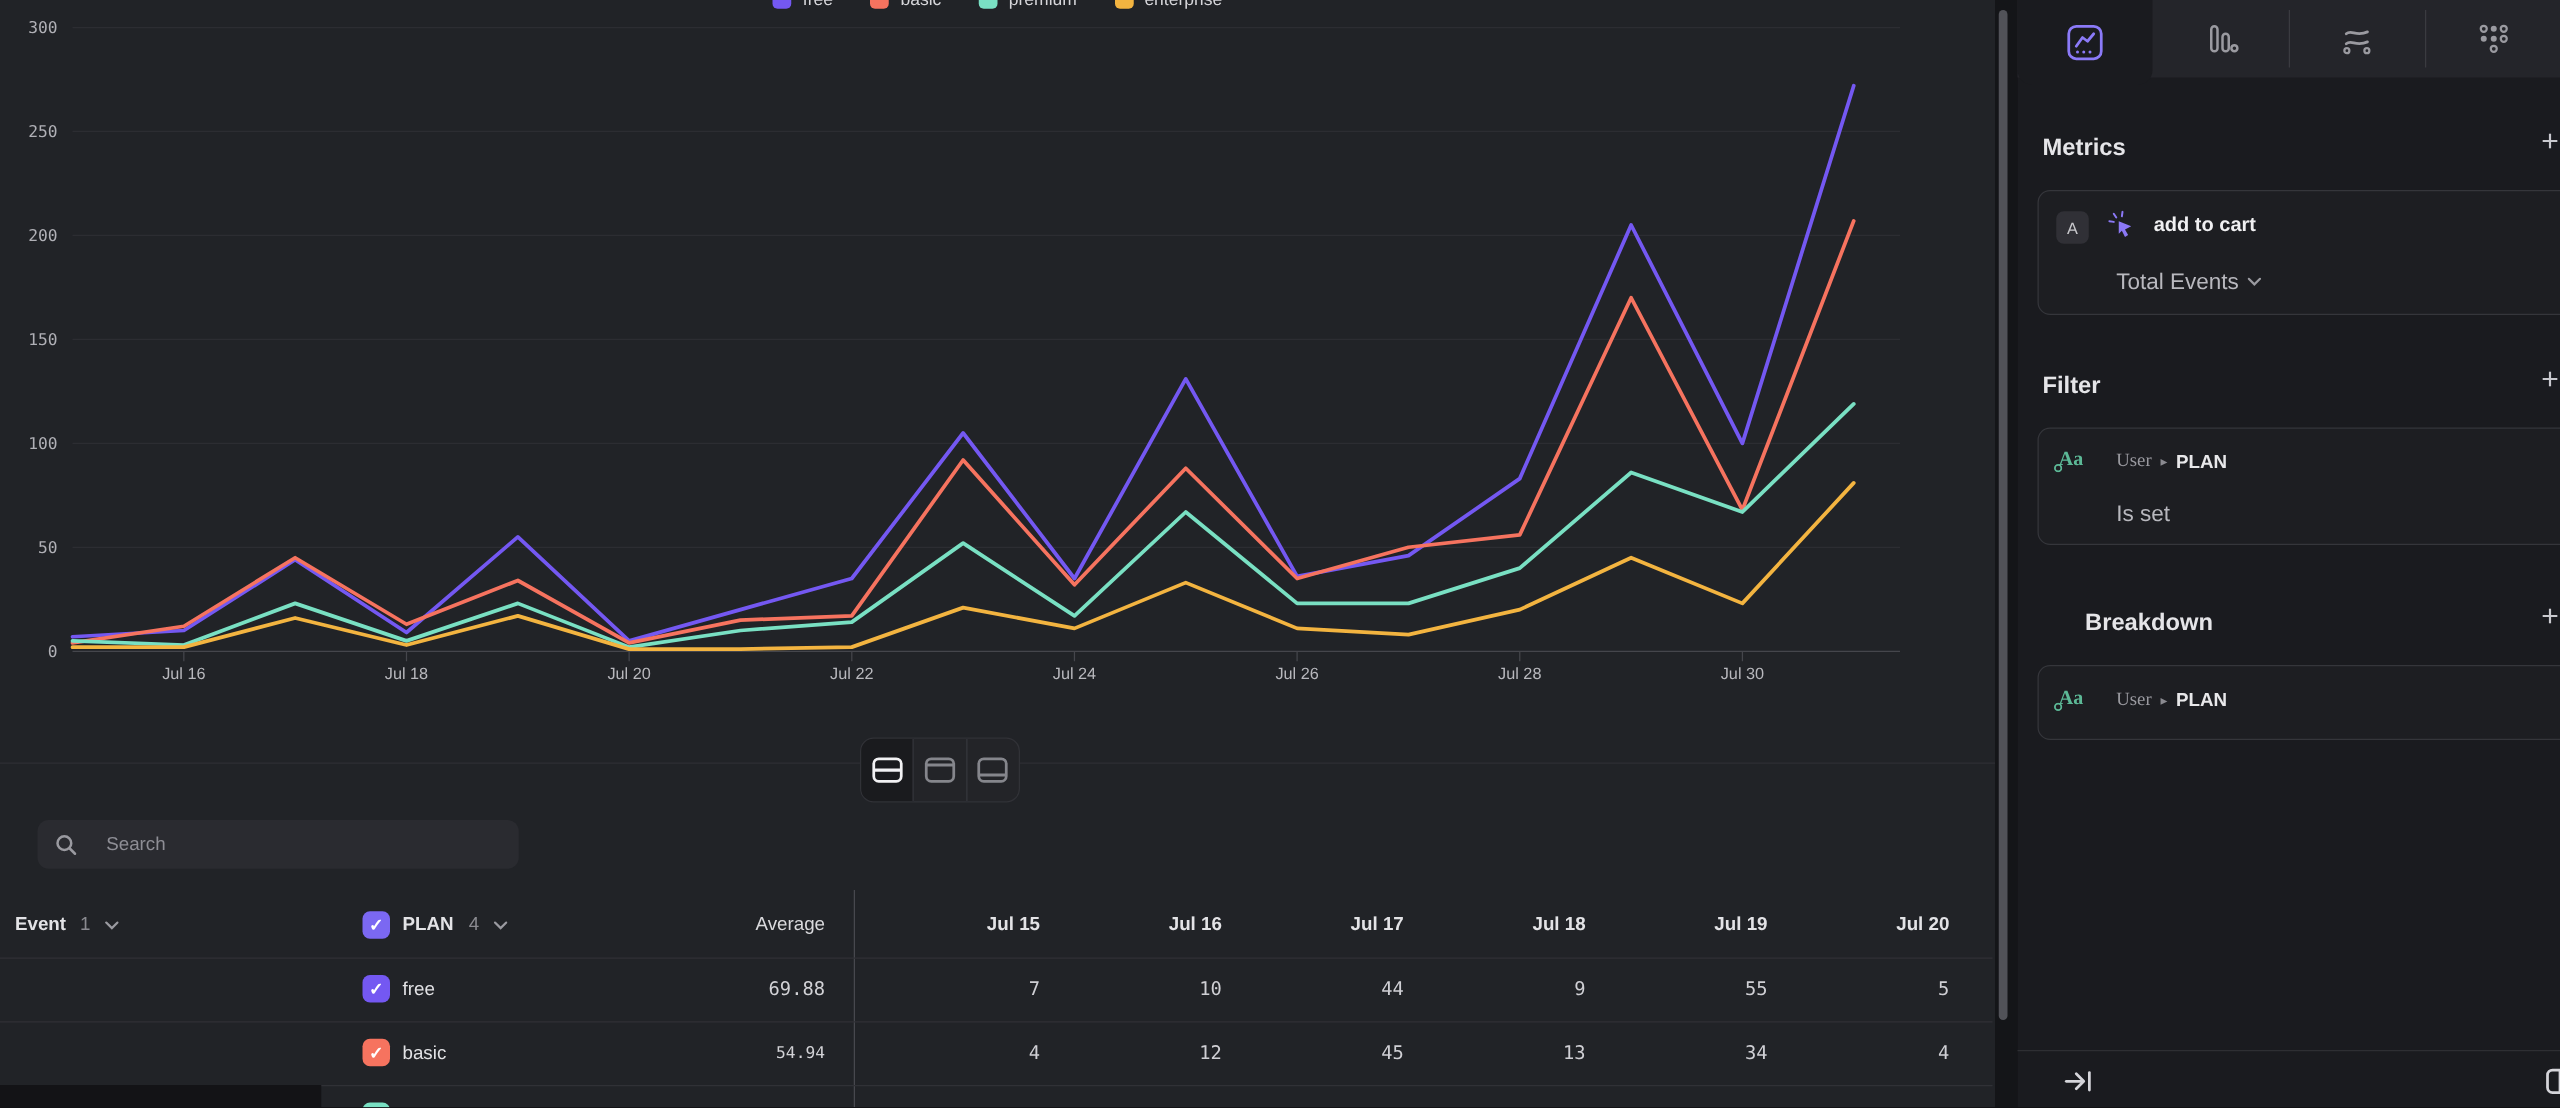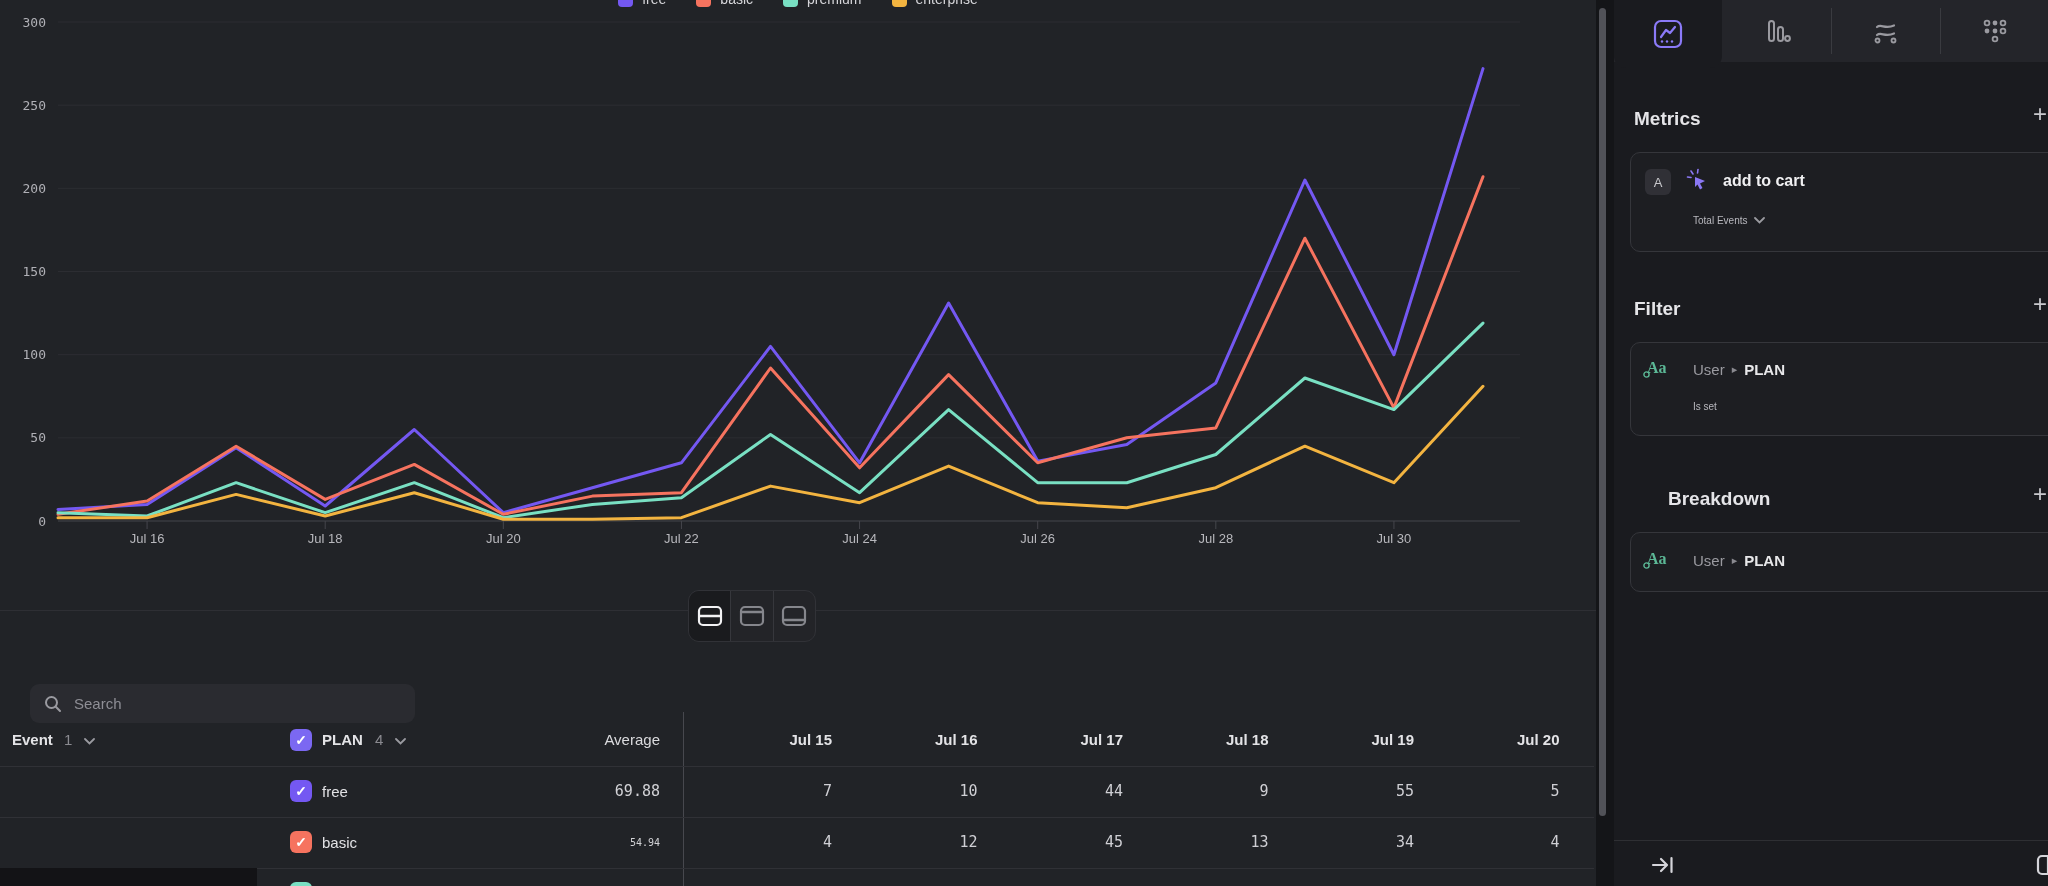--- a/index.html
+++ b/index.html
@@ -20,22 +20,22 @@
   .xlab{font-family:"Liberation Sans",sans-serif;font-size:13px;fill:#b8b8bd;}
   .series{fill:none;stroke-width:3;stroke-linejoin:round;stroke-linecap:round;}
   #mid-divider{position:absolute;left:0;top:610px;width:1596px;height:1px;background:#2e2f34;}
   
   #layout-toggle{position:absolute;left:688px;top:590px;width:126px;height:50px;background:#232428;
      border:1px solid #313237;border-radius:11px;display:flex;overflow:hidden;}
   .lt-btn{flex:1;display:flex;align-items:center;justify-content:center;border-right:1px solid #36373c;cursor:pointer;}
   .lt-btn:last-child{border-right:none;}
   .lt-btn.active{background:#1a1b1e;}
   
-  #search-box{position:absolute;left:30px;top:684px;width:385px;height:39px;background:#2a2b30;
-     border-radius:9px;display:flex;align-items:center;}
+  #search-box{position:absolute;left:30px;top:656px;width:385px;height:39px;background:#2a2b30;
+     border-radius:9px;display:flex;align-items:center;gap:11px;}
   #search-box svg{margin-left:14px;}
   #search-placeholder{margin-left:12px;font-size:15px;color:#8e8e95;}
   
   .th{font-size:15px;color:#e3e3e6;font-weight:bold;}
   .muted{color:#8a8a90;font-weight:normal;}
   .mono{font-family:"DejaVu Sans Mono",monospace;}
   .rowsep{position:absolute;left:0;width:1594px;height:1px;background:#303136;}
   #vdiv{position:absolute;left:683px;top:712px;width:1px;height:174px;background:#47484e;}
   #event-cell{position:absolute;left:0;top:766px;width:257px;height:102px;background:#28292d;}
   #event-cell-label{position:absolute;left:12px;top:0;height:51px;line-height:51px;font-size:15px;color:#d8d8db;white-space:nowrap;}
@@ -51,24 +51,24 @@
   #tabbar{position:absolute;left:0;top:0;width:434px;height:62px;background:#24252a;}
   .tab{position:absolute;top:0;height:62px;width:108px;display:flex;align-items:center;justify-content:center;cursor:pointer;}
   .tab.active{background:#1a1b1f;height:68px;border-radius:0 0 12px 12px;}
   .tab-div{position:absolute;top:8px;width:1px;height:46px;background:#3a3b40;}
   .section-title{position:absolute;left:20px;font-size:19px;font-weight:bold;color:#e5e5e8;}
   .plus{position:absolute;left:414px;width:24px;text-align:center;font-size:24px;font-weight:300;color:#c9c9ce;cursor:pointer;}
   .card{position:absolute;left:16px;width:430px;background:#1d1e22;border:1px solid #35363b;border-radius:10px;}
   .badge-a{position:absolute;left:14px;top:16px;width:26px;height:26px;border-radius:6px;background:#303036;
      color:#c8c8cc;font-size:13px;display:flex;align-items:center;justify-content:center;}
   .card-title{font-size:16px;font-weight:bold;color:#f0f0f2;}
-  .card-sub{font-size:10px;color:#b8b8be;display:flex;align-items:center;}
+  .card-sub{font-size:18px;color:#b8b8be;display:flex;align-items:center;}
   .aa-icon{position:absolute;left:16px;font-family:"Liberation Serif",serif;font-size:16px;font-weight:bold;color:#5cb896;}
   .prop-line{position:absolute;left:62px;font-size:15px;display:flex;align-items:center;gap:7px;}
-  .prop-type{color:#9a9aa0;}
+  .prop-type{color:#9a9aa0;font-family:Liberation Serif, serif;}
   .prop-caret{color:#8a8a90;font-size:11px;}
   .prop-name{color:#e8e8ea;font-weight:bold;}
   #sb-bottom-div{position:absolute;left:0;top:840px;width:434px;height:1px;background:#2e2f33;}
 </style>
 </head>
 <body>
 
 <div id="app">
 
   <div id="main">
@@ -205,21 +205,21 @@
           <div class="abs mono" style="left: 435px; top: 0px; width: 140px; height: 51px; line-height: 51px; text-align: right; font-size: 15px; color: rgb(207, 207, 212);">7</div>
           <div class="abs mono" style="left: 580.5px; top: 0px; width: 140px; height: 51px; line-height: 51px; text-align: right; font-size: 15px; color: rgb(207, 207, 212);">10</div>
           <div class="abs mono" style="left: 726px; top: 0px; width: 140px; height: 51px; line-height: 51px; text-align: right; font-size: 15px; color: rgb(207, 207, 212);">44</div>
           <div class="abs mono" style="left: 871.5px; top: 0px; width: 140px; height: 51px; line-height: 51px; text-align: right; font-size: 15px; color: rgb(207, 207, 212);">9</div>
           <div class="abs mono" style="left: 1017px; top: 0px; width: 140px; height: 51px; line-height: 51px; text-align: right; font-size: 15px; color: rgb(207, 207, 212);">55</div>
           <div class="abs mono" style="left: 1162.5px; top: 0px; width: 140px; height: 51px; line-height: 51px; text-align: right; font-size: 15px; color: rgb(207, 207, 212);">5</div>
         </div>
         <div class="abs" style="left: 257px; top: 817px; width: 1339px; height: 51px;">
           <div class="checkbox" style="left: 33px; top: 14px; background: rgb(246, 115, 95);">✓</div>
           <div class="abs" style="left: 65px; top: 0px; height: 51px; line-height: 51px; font-size: 15px; color: rgb(226, 226, 229);">basic</div>
-          <div class="abs mono" style="left: 263px; top: 0px; width: 140px; height: 51px; line-height: 51px; text-align: right; font-size: 10px; color: rgb(210, 210, 214);">54.94</div>
+          <div class="abs mono" style="left: 263px; top: 0px; width: 140px; height: 51px; line-height: 51px; text-align: right; font-size: 13px; color: rgb(210, 210, 214);">54.94</div>
           <div class="abs mono" style="left: 435px; top: 0px; width: 140px; height: 51px; line-height: 51px; text-align: right; font-size: 15px; color: rgb(207, 207, 212);">4</div>
           <div class="abs mono" style="left: 580.5px; top: 0px; width: 140px; height: 51px; line-height: 51px; text-align: right; font-size: 15px; color: rgb(207, 207, 212);">12</div>
           <div class="abs mono" style="left: 726px; top: 0px; width: 140px; height: 51px; line-height: 51px; text-align: right; font-size: 15px; color: rgb(207, 207, 212);">45</div>
           <div class="abs mono" style="left: 871.5px; top: 0px; width: 140px; height: 51px; line-height: 51px; text-align: right; font-size: 15px; color: rgb(207, 207, 212);">13</div>
           <div class="abs mono" style="left: 1017px; top: 0px; width: 140px; height: 51px; line-height: 51px; text-align: right; font-size: 15px; color: rgb(207, 207, 212);">34</div>
           <div class="abs mono" style="left: 1162.5px; top: 0px; width: 140px; height: 51px; line-height: 51px; text-align: right; font-size: 15px; color: rgb(207, 207, 212);">4</div>
         </div>
         <div class="abs" style="left: 257px; top: 868px; width: 1339px; height: 51px;">
           <div class="checkbox" style="left: 33px; top: 14px; background: rgb(121, 224, 195);">✓</div>
           <div class="abs" style="left: 65px; top: 0px; height: 51px; line-height: 51px; font-size: 15px; color: rgb(226, 226, 229);">premium</div>

